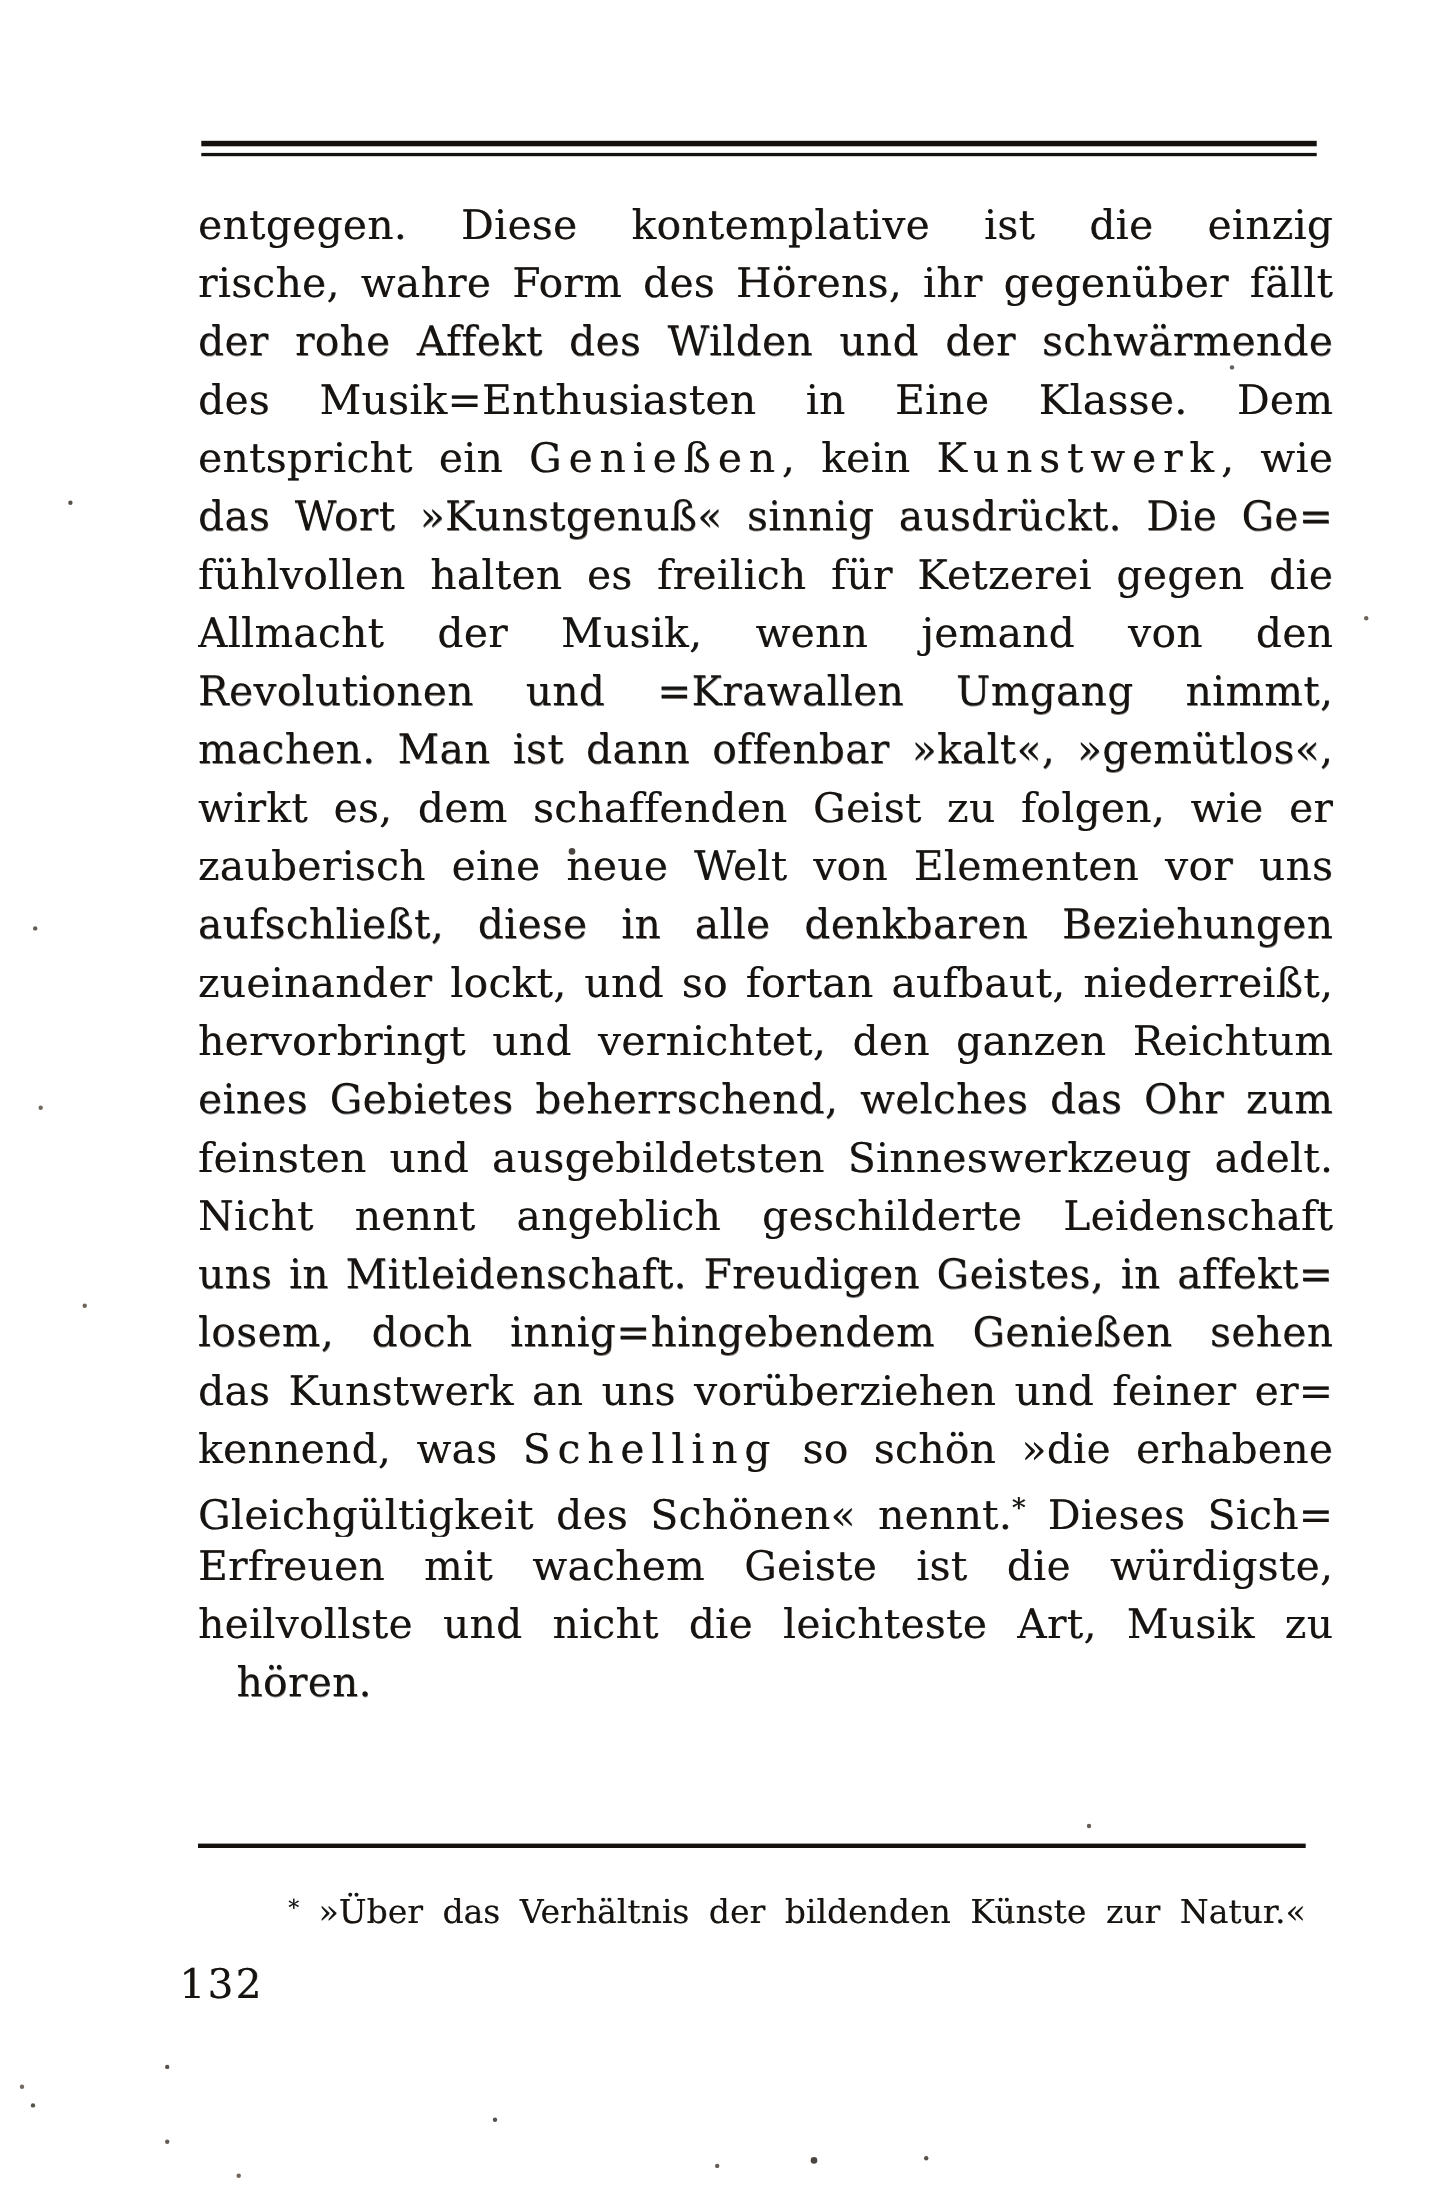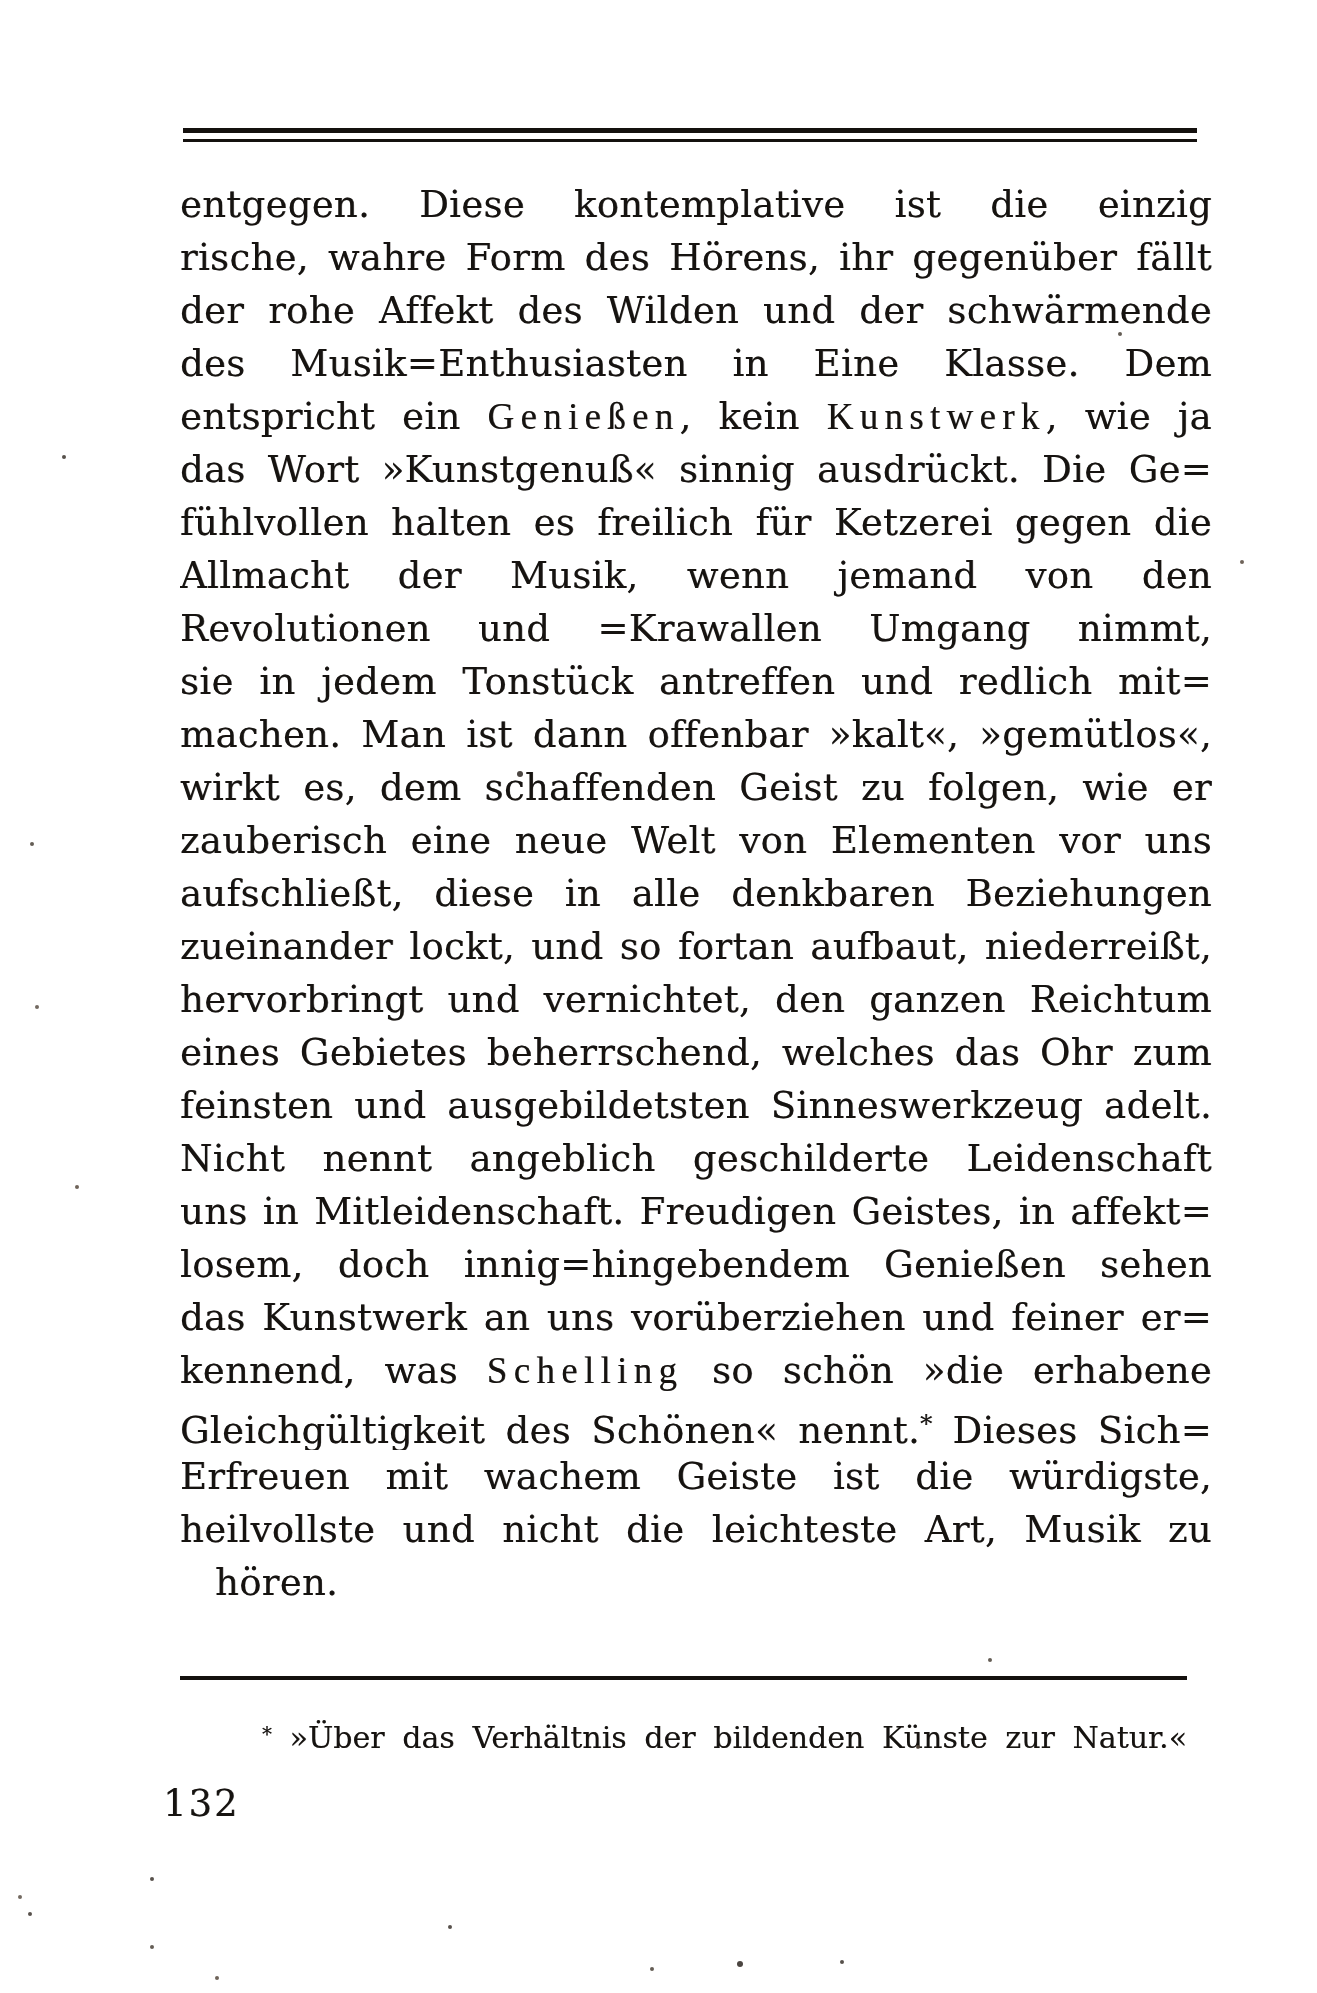--- a/index.html
+++ b/index.html
@@ -36,21 +36,21 @@
     text-align: justify;
     text-align-last: justify;
     white-space: normal;
     overflow: hidden;
   }
   .line.last {
     text-align-last: left;
     margin-left: 35px;
   }
   
-  .sperr { letter-spacing: 0.17em; font-family: Liberation Serif, serif; }
+  .sperr { letter-spacing: 0.17em; }
   
   .fn-mark {
     vertical-align: 0.45em;
     font-size: 0.66em;
     letter-spacing: 0;
   }
   
   .footnote-rule {
     position: absolute;
     left: 180px; top: 1676px; width: 1007px; height: 0;
@@ -111,21 +111,20 @@
   <div class="body-text">
       <div class="line"><span>entgegen. Diese kontemplative ist die einzig künstle=</span></div>
       <div class="line"><span>rische, wahre Form des Hörens, ihr gegenüber fällt</span></div>
       <div class="line"><span>der rohe Affekt des Wilden und der schwärmende</span></div>
       <div class="line"><span>des Musik=Enthusiasten in Eine Klasse. Dem Schönen</span></div>
       <div class="line"><span>entspricht ein </span><span class="sperr">Genießen</span><span>, kein </span><span class="sperr">Kunstwerk</span><span>, wie ja</span></div>
       <div class="line"><span>das Wort »Kunstgenuß« sinnig ausdrückt. Die Ge=</span></div>
       <div class="line"><span>fühlvollen halten es freilich für Ketzerei gegen die</span></div>
       <div class="line"><span>Allmacht der Musik, wenn jemand von den Herzens=</span></div>
       <div class="line"><span>Revolutionen und =Krawallen Umgang nimmt, welche</span></div>
-      <div class="line"><span>sie in jedem Tonstück antreffen und redlich mit=</span></div>
       <div class="line"><span>machen. Man ist dann offenbar »kalt«, »gemütlos«,</span></div>
       <div class="line"><span>wirkt es, dem schaffenden Geist zu folgen, wie er</span></div>
       <div class="line"><span>zauberisch eine neue Welt von Elementen vor uns</span></div>
       <div class="line"><span>aufschließt, diese in alle denkbaren Beziehungen</span></div>
       <div class="line"><span>zueinander lockt, und so fortan aufbaut, niederreißt,</span></div>
       <div class="line"><span>hervorbringt und vernichtet, den ganzen Reichtum</span></div>
       <div class="line"><span>eines Gebietes beherrschend, welches das Ohr zum</span></div>
       <div class="line"><span>feinsten und ausgebildetsten Sinneswerkzeug adelt.</span></div>
       <div class="line"><span>Nicht nennt angeblich geschilderte Leidenschaft reißt</span></div>
       <div class="line"><span>uns in Mitleidenschaft. Freudigen Geistes, in affekt=</span></div>

